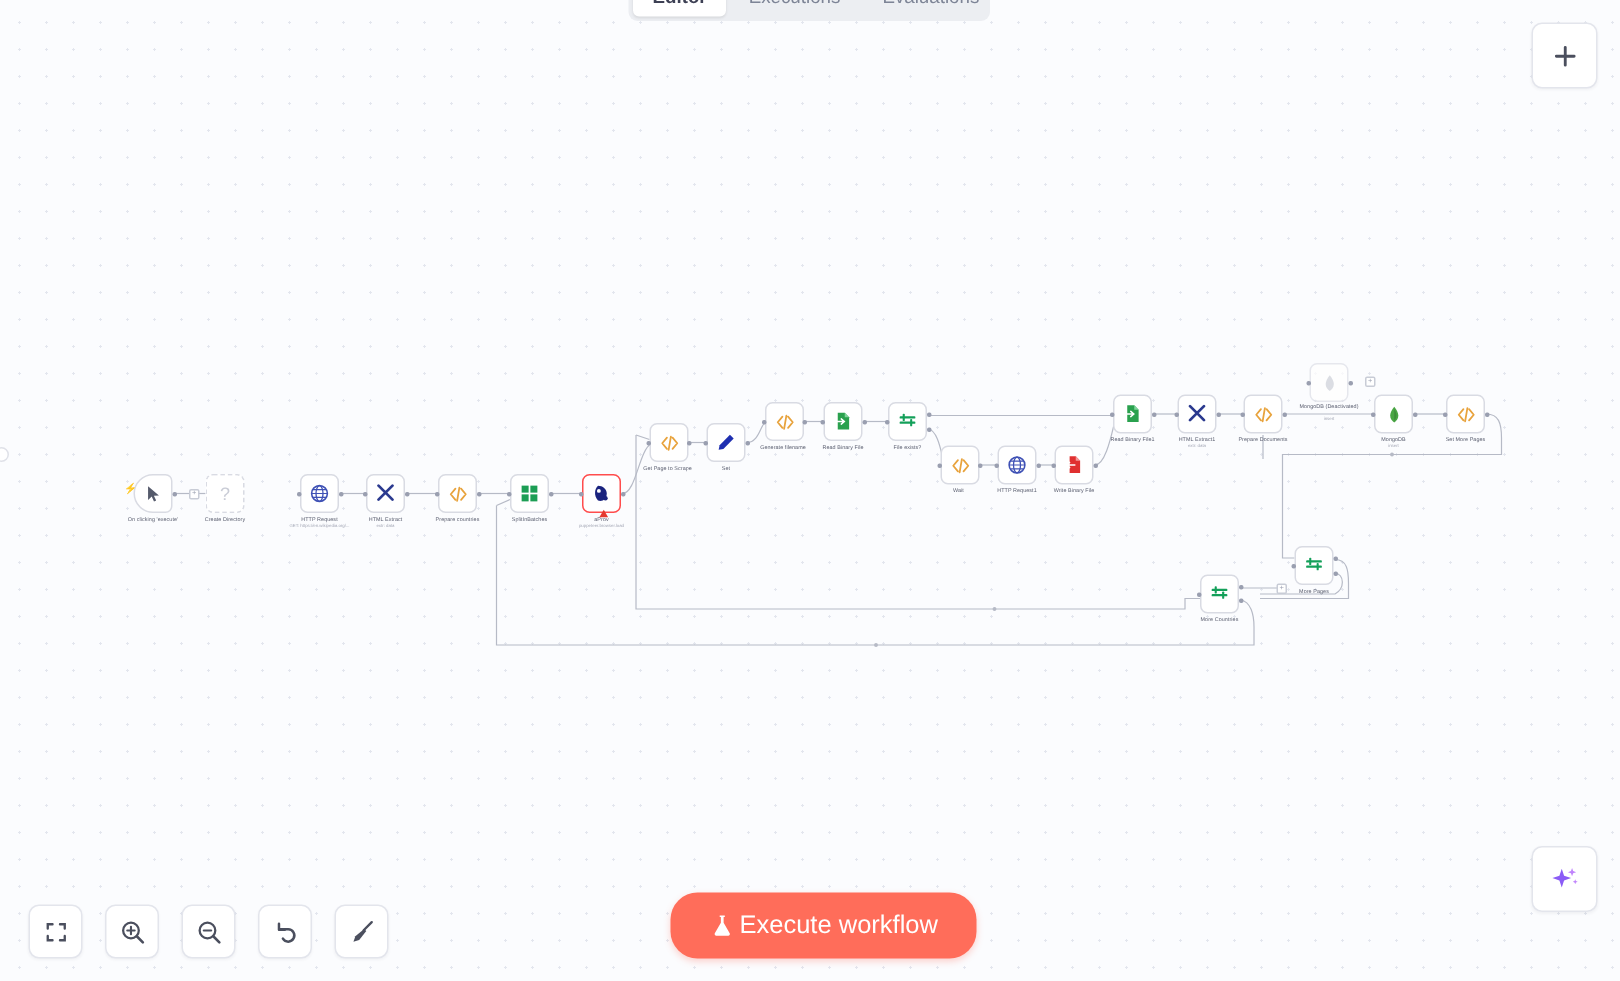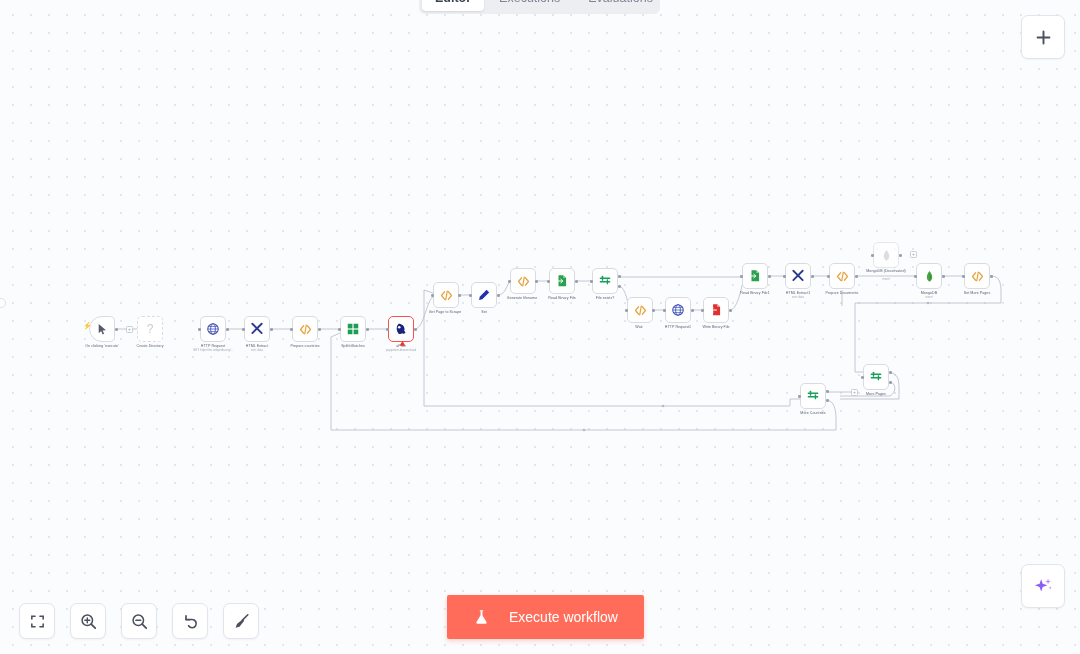--- a/index.html
+++ b/index.html
@@ -91,24 +91,24 @@
 
   
   #execute-workflow-btn {
     position: absolute;
     left: 447px; bottom: 15px;
     height: 44px;
     padding: 0 26px;
     background: #ff6d5a;
     color: #fff;
     border: none;
-    border-radius: 2px;
-    font-size: 14px;
+    border-radius: 18px;
+    font-size: 17px;
     font-family: "Liberation Sans", sans-serif;
-    display: flex; align-items: center; gap: 19px;
+    display: flex; align-items: center; gap: 3px;
     cursor: pointer;
     box-shadow: 0 2px 5px rgba(255,109,90,.30);
     z-index: 30;
   }
 
   
   .node {
     position: absolute;
     width: 26px; height: 26px;
     background: #fff;

